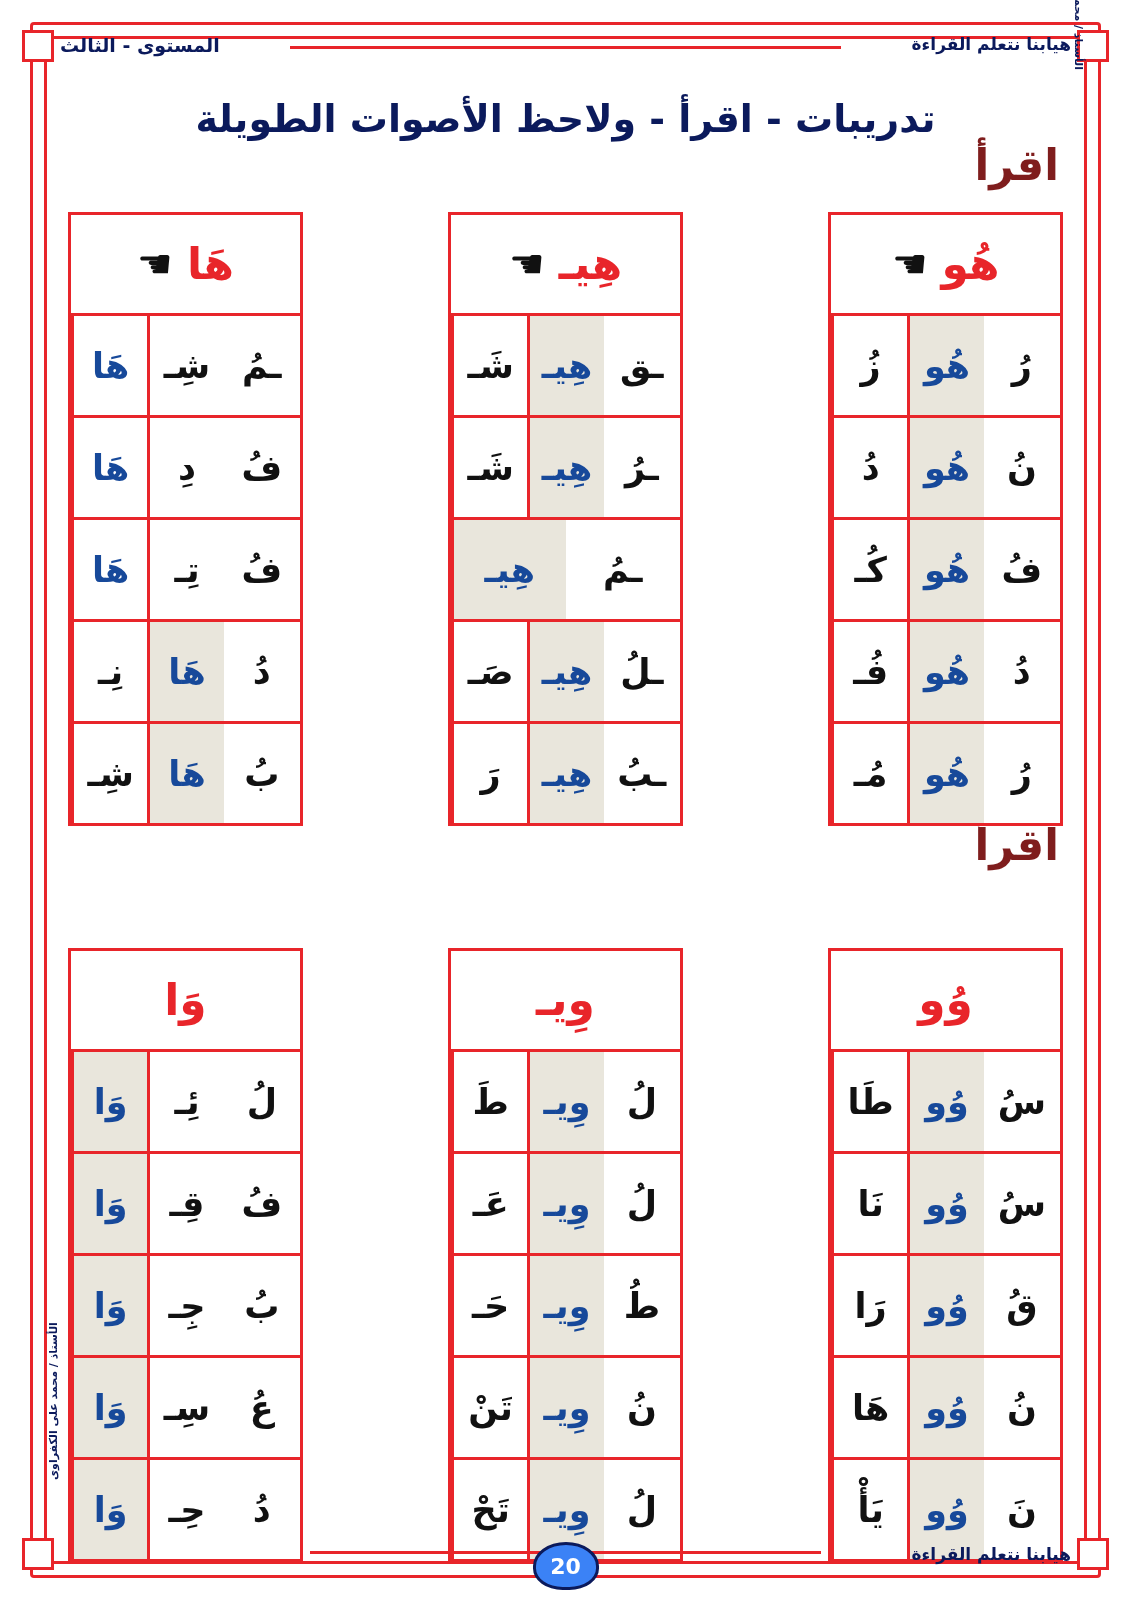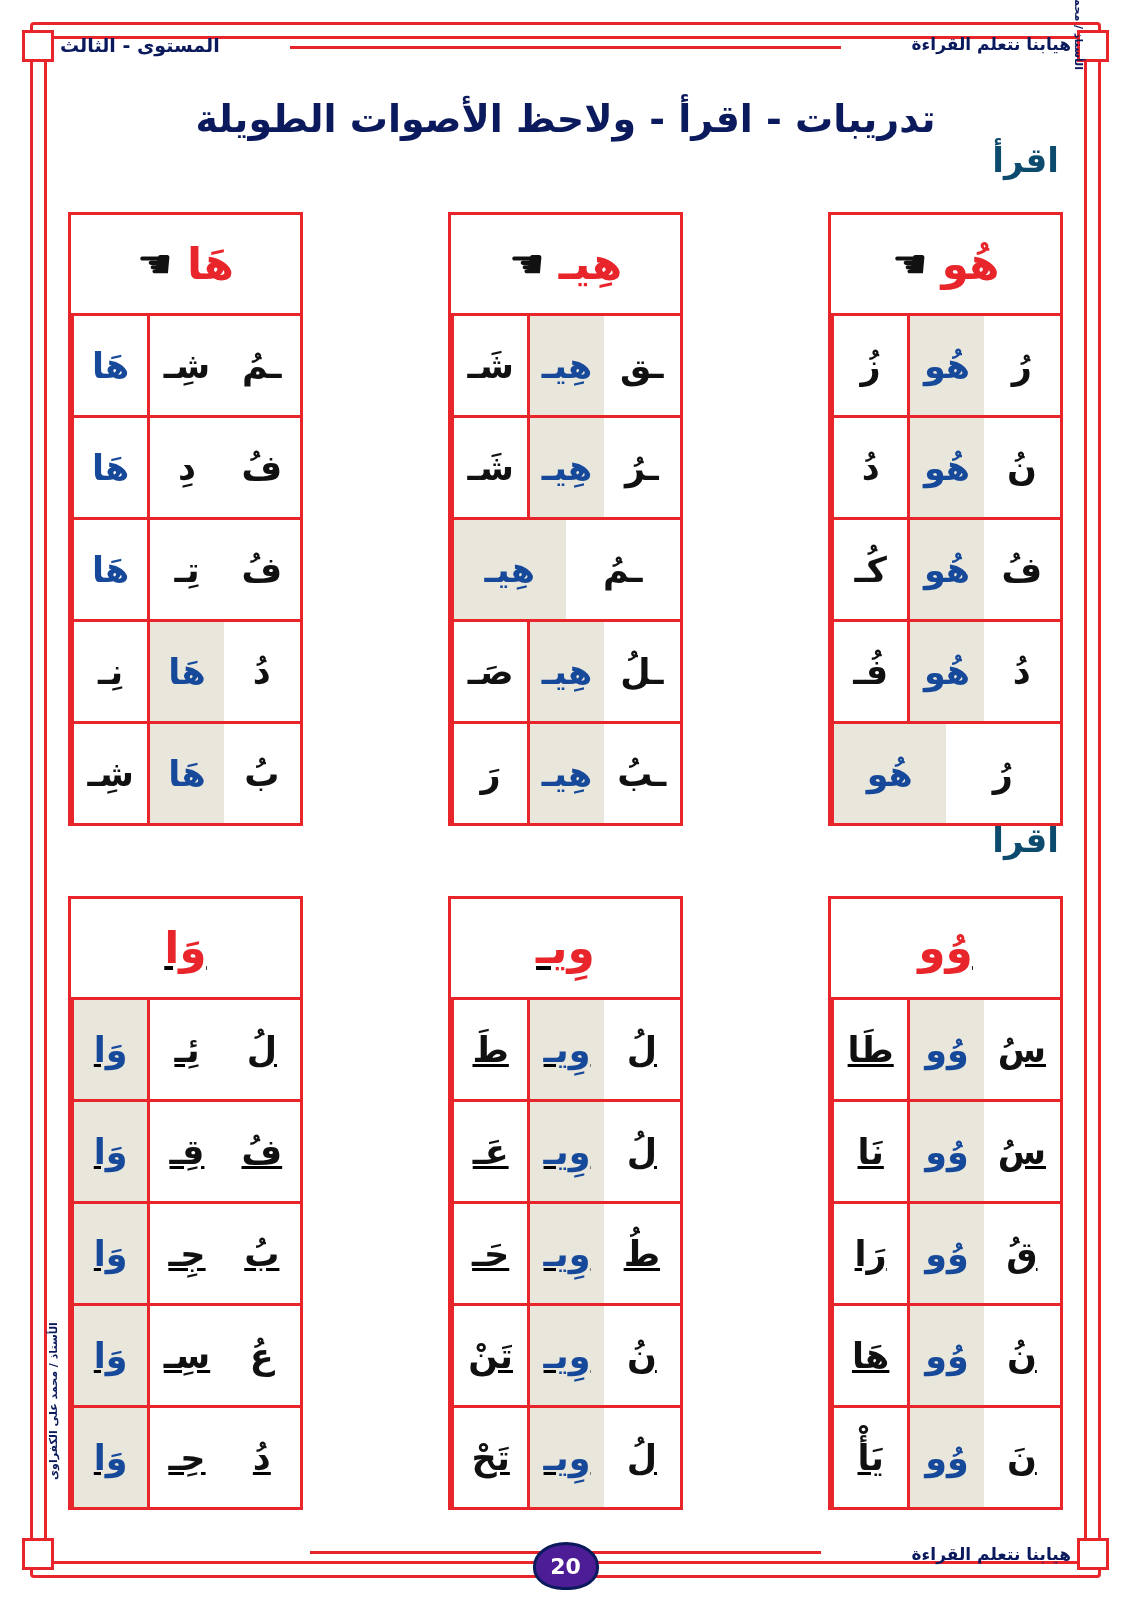--- a/index.html
+++ b/index.html
@@ -115,38 +115,38 @@
     right: 0;
     text-align: center;
     font-size: 38px;
     font-weight: bold;
     color: #0b1a5c;
   }
 
   .section-label {
     position: absolute;
     right: 72px;
-    font-size: 34px;
-    font-weight: bold;
-    color: #0c4a6e;
+    font-size: 43px;
+    font-weight: bold;
+    color: #7f1d1d;
   }
   .section-label.one { top: 140px; }
   .section-label.two { top: 820px; }
 
   
   .row {
     position: absolute;
     left: 68px;
     right: 68px;
     display: flex;
     flex-direction: row-reverse;
     justify-content: space-between;
   }
   .row.top { top: 212px; }
-  .row.bottom { top: 896px; text-decoration: underline; }
+  .row.bottom { top: 948px; }
 
   .card {
     width: 235px;
     border: 3px solid #e8252a;
     box-sizing: border-box;
     background: #fff;
   }
 
   .card-head {
     height: 98px;
@@ -223,21 +223,21 @@
     font-weight: bold;
     color: #0b1a5c;
   }
   .page-badge {
     position: absolute;
     left: 50%;
     transform: translateX(-50%);
     bottom: 10px;
     width: 60px;
     height: 42px;
-    background: #4c1d95;
+    background: #3b82f6;
     border-radius: 50% 50% 45% 45%;
     border: 3px solid #0b1a5c;
     color: #fff;
     font-size: 22px;
     font-weight: bold;
     display: flex;
     align-items: center;
     justify-content: center;
   }
 </style>
@@ -356,20 +356,21 @@
           <div class="cell">كُـ</div>
           <div class="cell mid">هُو</div>
           <div class="cell">فُ</div>
         </div>
         <div class="grid-row">
           <div class="cell">فُـ</div>
           <div class="cell mid">هُو</div>
           <div class="cell">دُ</div>
         </div>
         <div class="grid-row">
+          <div class="cell">مُـ</div>
           <div class="cell mid">هُو</div>
           <div class="cell">رُ</div>
         </div>
       </div>
     </div>
 
   </div>
 
   <div class="row bottom">
 

